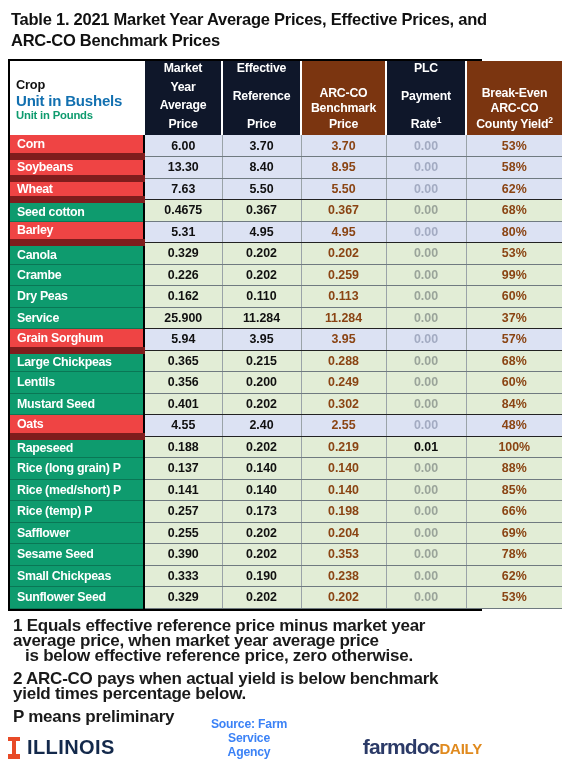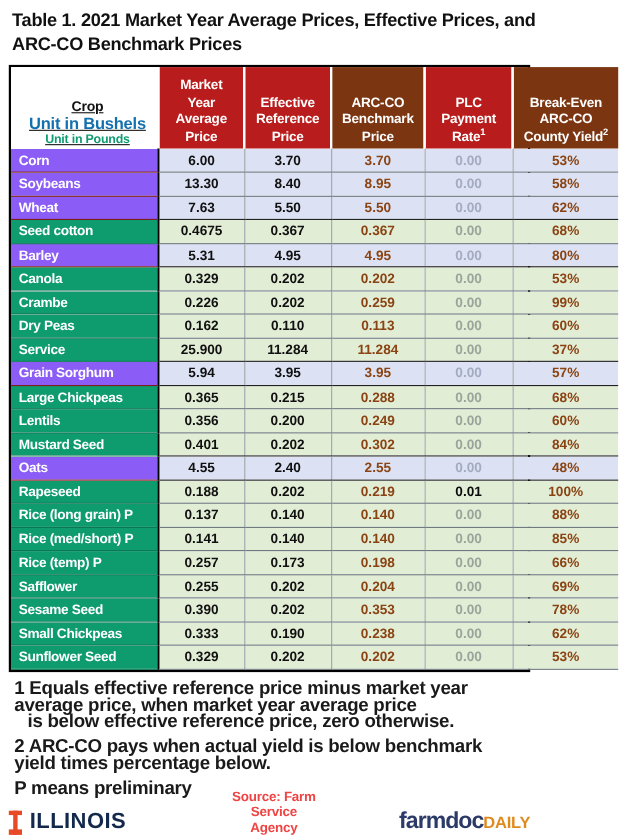--- a/index.html
+++ b/index.html
@@ -65,28 +65,27 @@
     display: flex;
     flex-direction: column;
     justify-content: flex-end;
     align-items: center;
     padding-bottom: 3px;
     font-size: 12.3px;
     font-weight: bold;
     line-height: 15.5px;
     letter-spacing: -0.2px;
   }
-  .hcell.gray  { background: #b91c1c; color: #ffffff; }
+  .hcell.gray  { background: #0f172a; color: #ffffff; justify-content: space-between; }
   .hcell.brown { background: #7B3510; color: #ffffff; }
   .hcell.white {
     background: #ffffff;
-    align-items: center;
+    align-items: flex-start;
     padding-left: 6px;
-    padding-bottom: 0;
-    text-decoration: underline;
+    padding-bottom: 12px;
   }
   .hcell .hl { display: block; }
   .hcell sup { font-size: 8.5px; vertical-align: super; line-height: 0; }
 
   .crop-hdr-main  { color: #111111; font-size: 12.8px; line-height: 16px; }
   .crop-hdr-bush  { color: #1270B0; font-size: 15px; line-height: 15px; }
   .crop-hdr-pound { color: #0E9B6E; font-size: 11.3px; line-height: 15px; }
 
   tbody td {
     height: 21.5px;
@@ -97,21 +96,21 @@
     white-space: nowrap;
     overflow: hidden;
   }
   td.crop {
     text-align: left;
     color: #ffffff;
     letter-spacing: -0.3px;
     padding-left: 7px;
     border-right: 2.5px solid #000000;
   }
-  tr.bushel td.crop { background: #8b5cf6; border-bottom: 1px solid #7f1d1d; }
+  tr.bushel td.crop { background: #ef4444; border-bottom: 7px solid #7f1d1d; }
   tr.pound  td.crop { background: #0E9B6E; border-bottom: 1px solid #0a7755; }
 
   td.num {
     text-align: center;
     border-right: 1px solid #9aa3a8;
     border-bottom: 1px solid #6f7a80;
   }
   td.num:last-child { border-right: none; }
 
   tr.bushel td.num { background: #DCE2F3; }
@@ -172,21 +171,21 @@
     font-size: 20px;
     font-weight: bold;
     letter-spacing: 0.4px;
     color: #13294B;
   }
   .source {
     flex: 1;
     text-align: center;
     font-size: 12.2px;
     font-weight: bold;
-    color: #ef4444;
+    color: #3b82f6;
     letter-spacing: -0.2px;
     padding-right: 22px;
   }
   .farmdoc {
     width: 170px;
     text-align: right;
     white-space: nowrap;
   }
   .fd-a {
     font-size: 21px;

